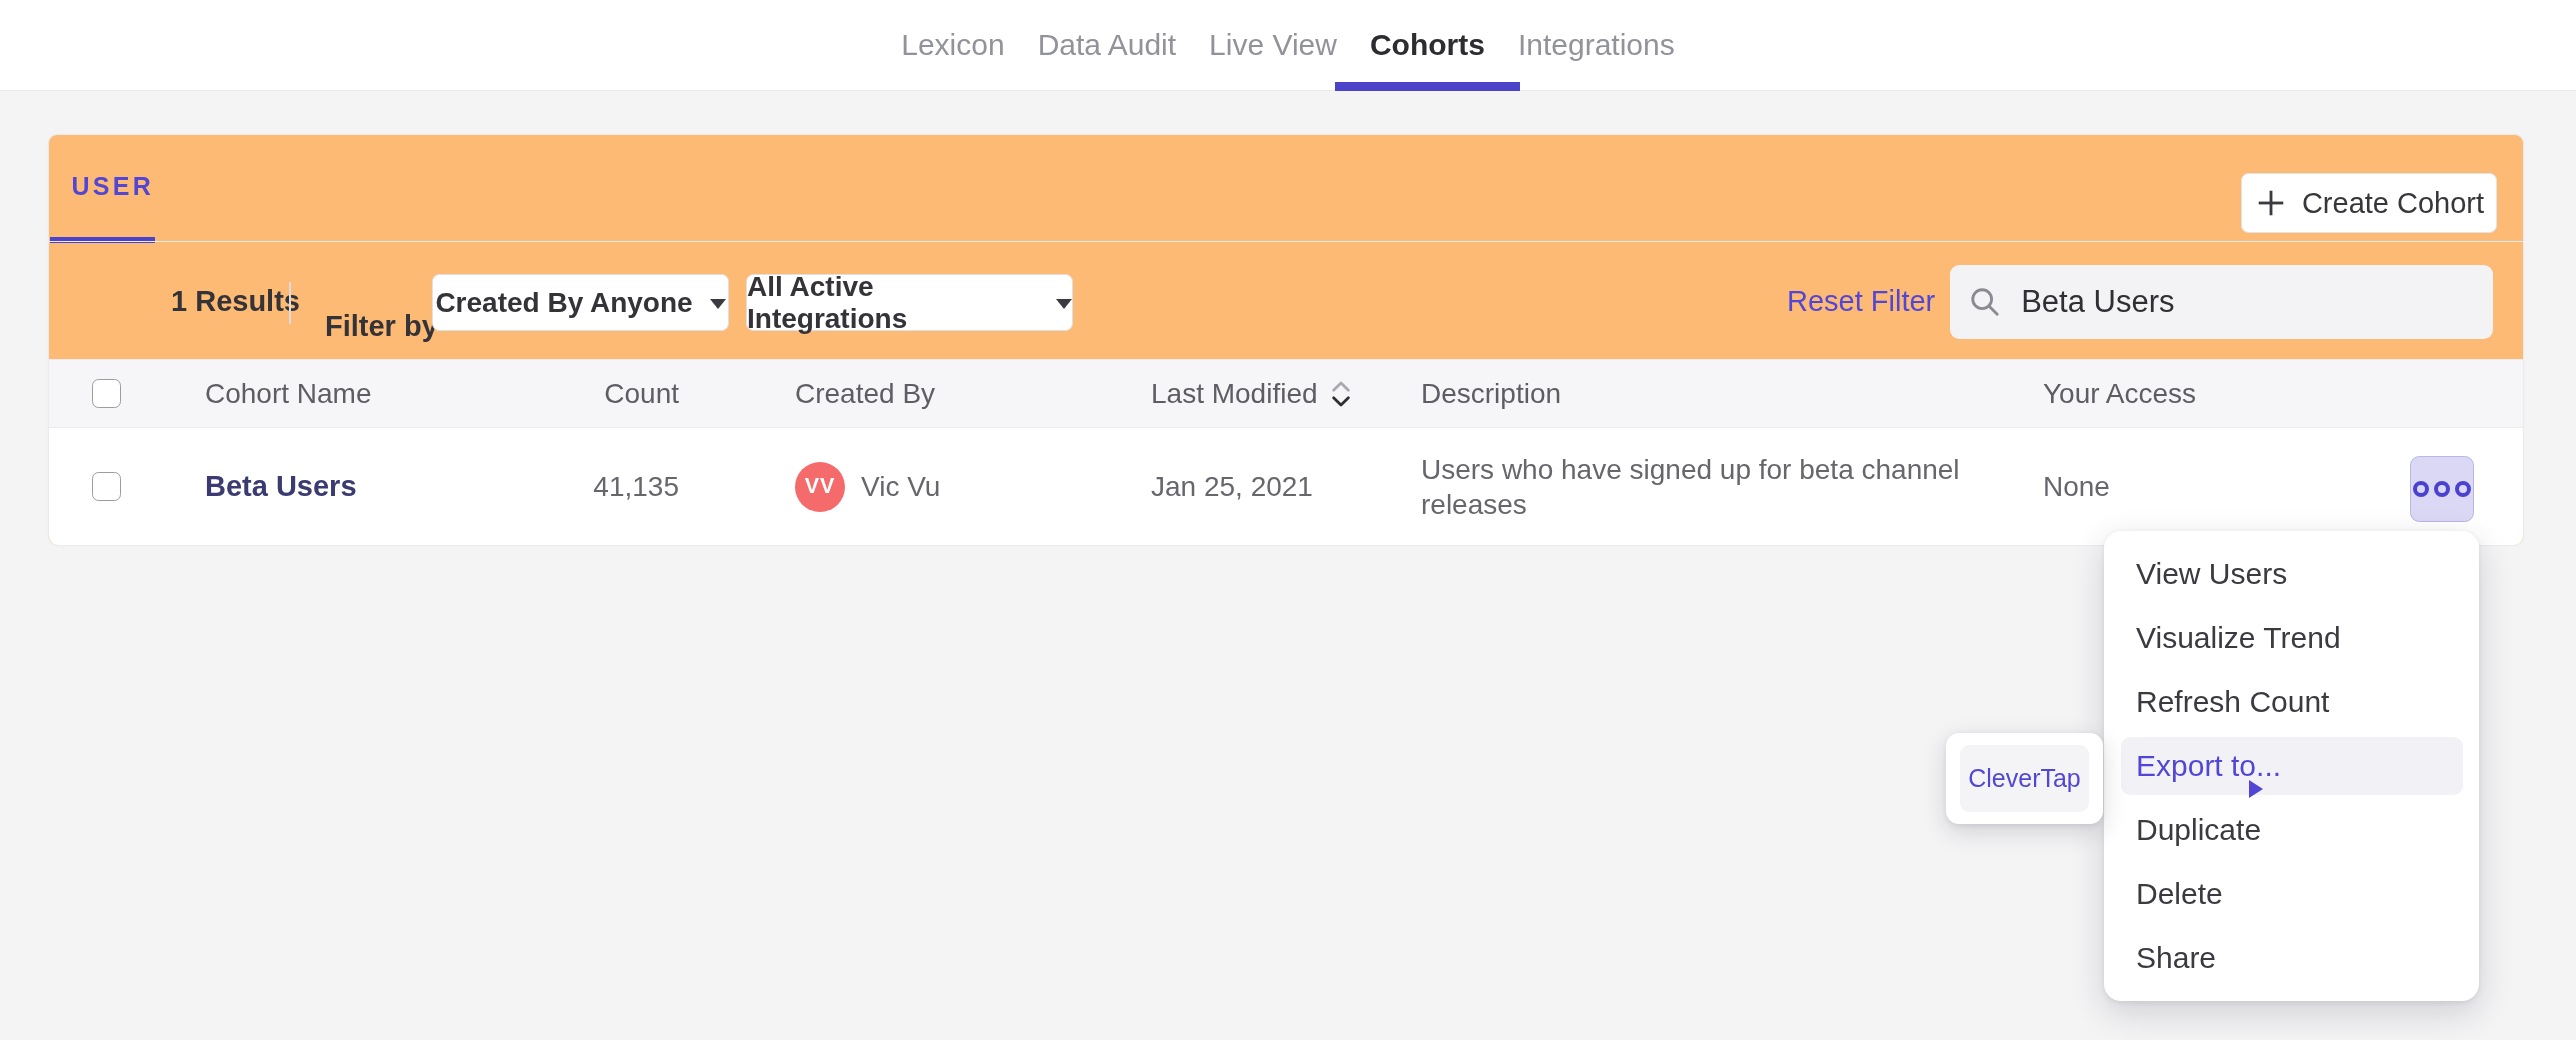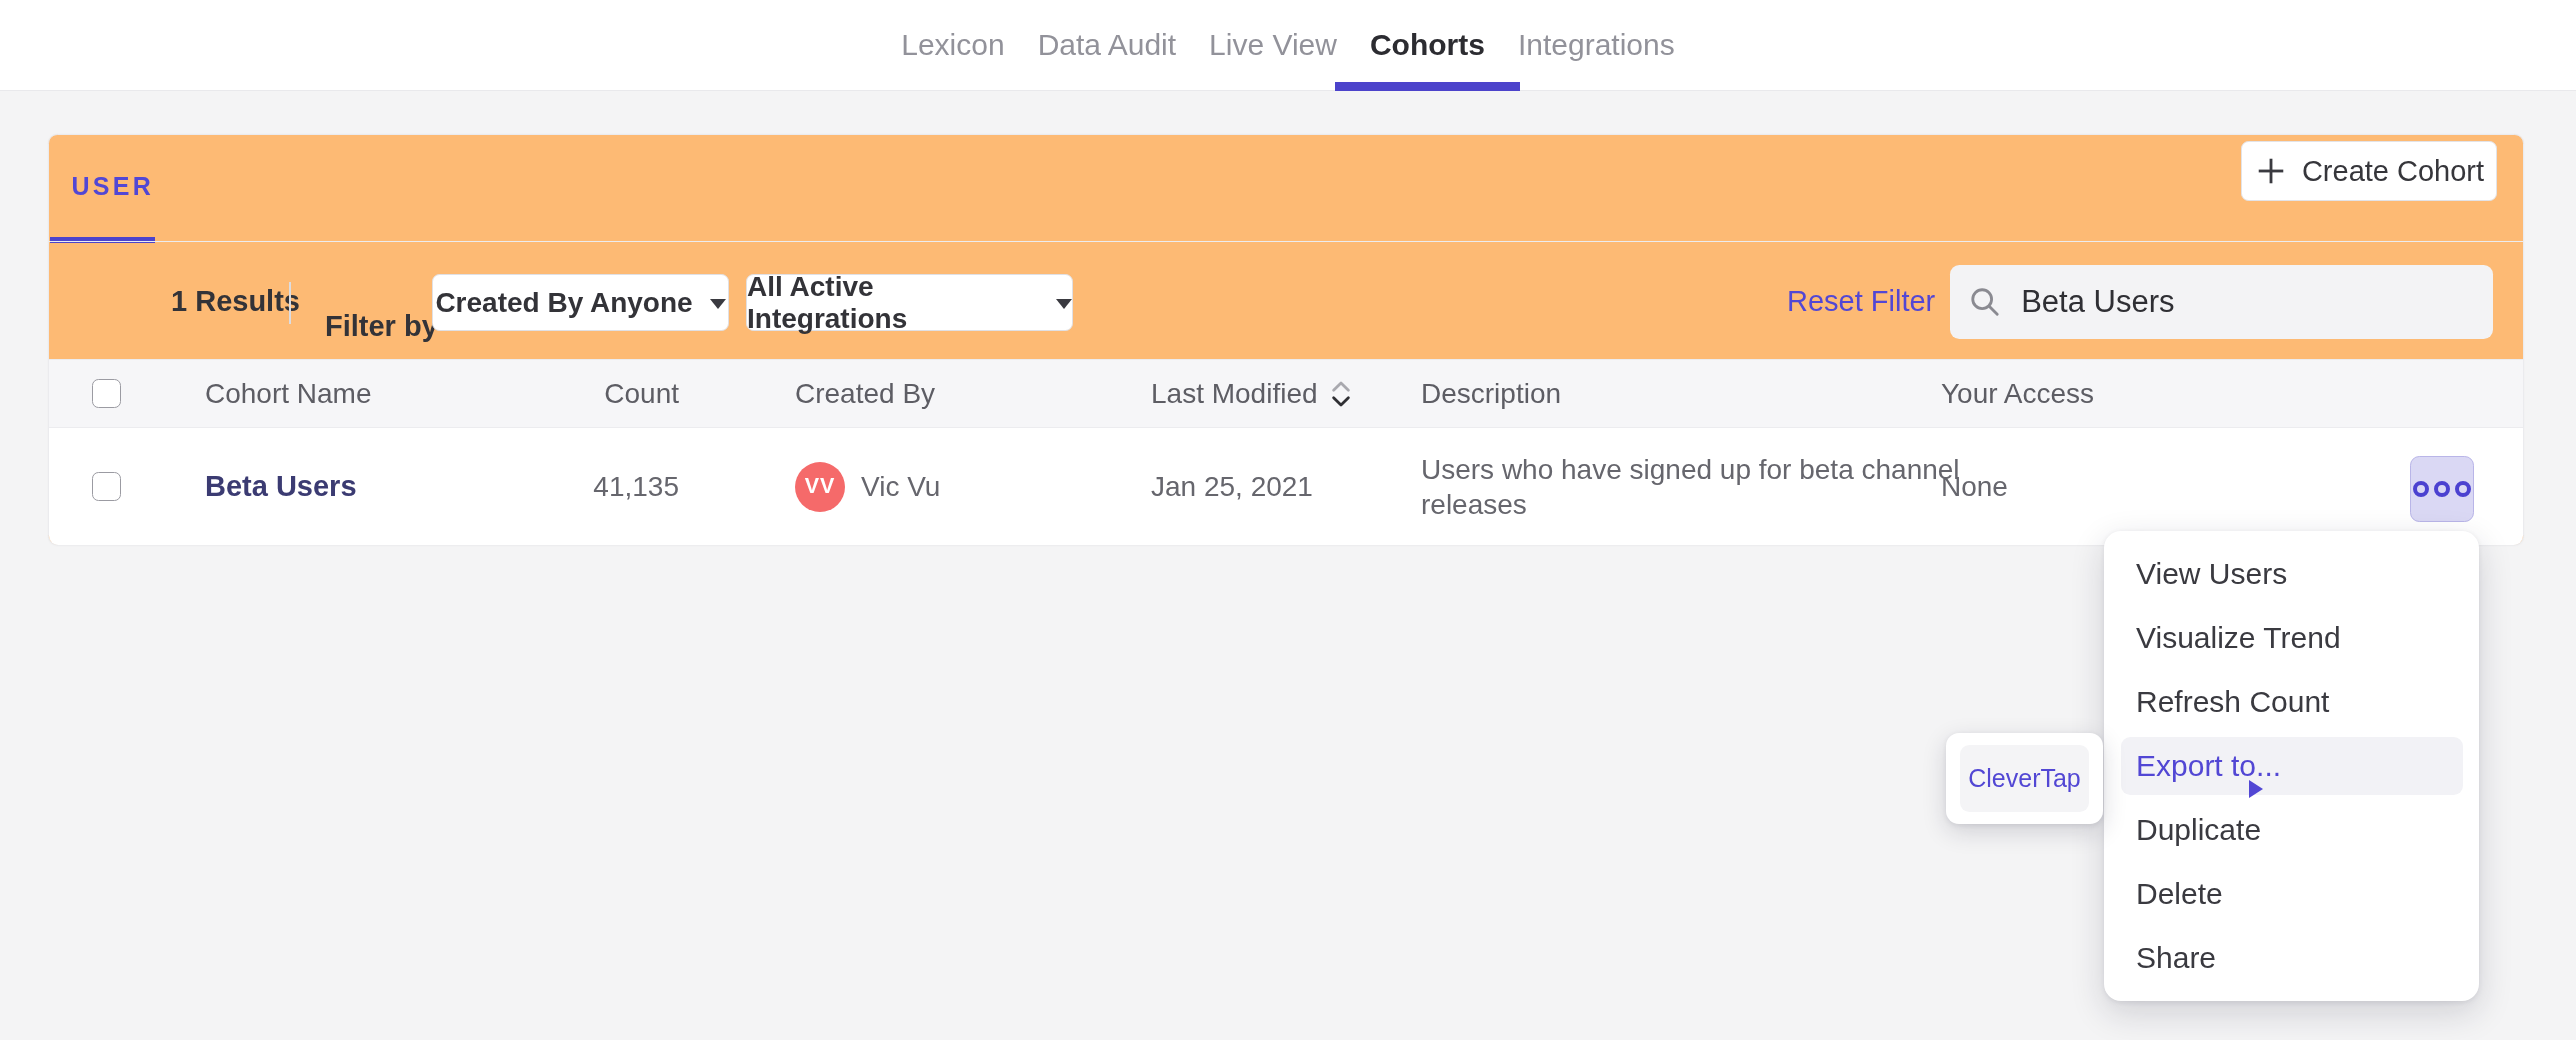--- a/index.html
+++ b/index.html
@@ -41,21 +41,21 @@
   }
   .user-tab-underline {
     position:absolute; left:0.9px; top:102px; width:105px; height:5.6px;
     background:#4c43cb;
   }
   .section-divider {
     position:absolute; left:0; right:0; top:106px; height:0.9px; background:#ececee;
   }
 
   .create-btn {
-    position:absolute; left:2192px; top:6px; width:256px; height:60px;
+    position:absolute; left:2192px; top:38px; width:256px; height:60px;
     background:#fff; border:1.4px solid #e3e3e7; border-radius:7.5px;
     display:flex; align-items:center; justify-content:center; gap:14px;
     font-size:29px; font-weight:500; color:#36363b; cursor:pointer;
   }
 
   
   .results-count { position:absolute; left:122px; top:150px; font-size:29px; font-weight:600; color:#333338; }
   .v-divider { position:absolute; left:240px; top:147px; width:1.9px; height:42px; background:#dcdce0; }
   .filter-by { position:absolute; left:276px; top:150px; font-size:29px; font-weight:600; color:#333338;margin-top:25px; }
   .dropdown {
@@ -91,21 +91,21 @@
   .checkbox {
     width:29px; height:29px; background:#fff;
     border:1.9px solid #9b9ba2; border-radius:6.5px; cursor:pointer;
   }
   .c-check { left:43px; }
   .c-name  { left:156px; }
   .c-count { left:430px; width:200px; justify-content:flex-end; }
   .c-creator { left:746px; }
   .c-modified { left:1102px; gap:11.2px; }
   .c-desc  { left:1372px; width:616px; }
-  .c-access{ left:1892px; }
+  .c-access{ left:1994px; }
 
   .trow { position:absolute; left:0; right:0; top:293px; height:117px; background:#fff; border-radius:0 0 9.3px 9.3px; }
   .td { font-size:28px; color:#66666d; }
   .cohort-link { font-size:29px; font-weight:600; color:#3b3b72; cursor:pointer; }
   .avatar {
     width:50px; height:50px; border-radius:50%; background:#f56a6a;
     display:flex; align-items:center; justify-content:center;
     color:#fff; font-size:21.5px; font-weight:700; letter-spacing:0.9px;
     margin-right:16px; flex-shrink:0;
   }

